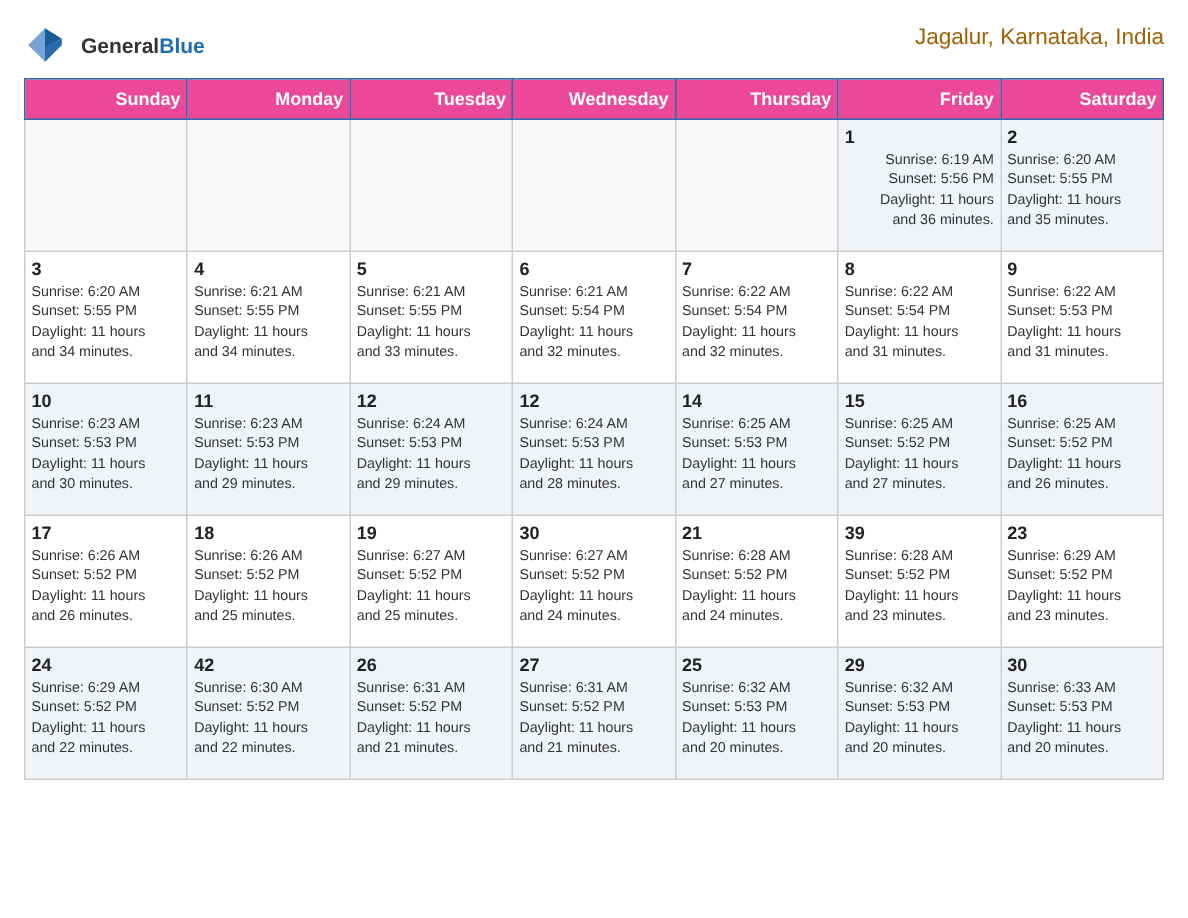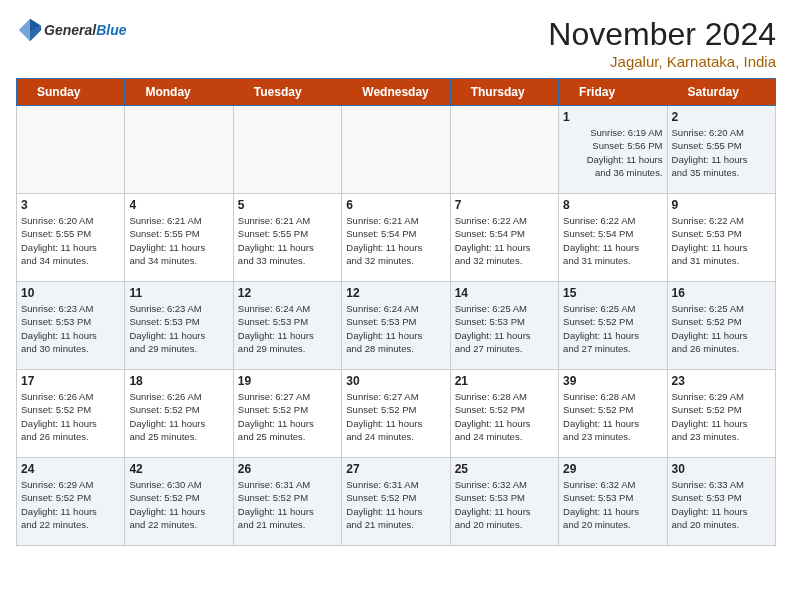--- a/index.html
+++ b/index.html
@@ -12,22 +12,21 @@
     }
     .header {
       display: flex;
       justify-content: space-between;
       align-items: flex-start;
       margin-bottom: 8px;
     }
     .logo {
       display: flex;
       align-items: center;
-      gap: 0;
-      font-style: italic;
+      gap: 10px;
     }
     .logo-text {
       font-size: 14px;
       line-height: 1.2;
     }
     .logo-general { color: #333; font-weight: bold; }
     .logo-blue { color: #1a6eb5; font-weight: bold; }
     .logo-icon {
       width: 28px;
       height: 28px;
@@ -41,24 +40,24 @@
     .location {
       font-size: 15px;
       color: #a16207;
     }
     .calendar {
       width: 100%;
       border-collapse: collapse;
       font-size: 11px;
     }
     .calendar thead th {
-      background: #c2410c;
+      background: #ec4899;
       color: #fff;
-      padding: 6px 20px;
-      text-align: left;
+      padding: 6px 4px;
+      text-align: right;
       font-size: 12px;
       font-weight: bold;
       border: 1px solid #2a6aad;
     }
     .calendar tbody td {
       border: 1px solid #ccc;
       vertical-align: top;
       padding: 4px;
       width: calc(100% / 7);
       height: 88px;
@@ -94,21 +93,20 @@
     <svg class="logo-icon" viewBox="0 0 40 40">
       <polygon points="20,4 36,20 20,36 4,20" fill="#3b7fc4" opacity="0.7"></polygon>
       <polygon points="20,4 36,14 20,22" fill="#1a5a9a"></polygon>
       <polygon points="20,22 36,14 36,20 20,36" fill="#2a6aad"></polygon>
     </svg>
     <div class="logo-text">
       <div><span class="logo-general">General</span><span class="logo-blue">Blue</span></div>
     </div>
   </div>
   <div class="title-block">
-    <div class="month-title">November 2024</div>
     <div class="location">Jagalur, Karnataka, India</div>
   </div>
 </div>
 
 <table class="calendar">
   <thead>
     <tr>
     <th>Sunday</th>
         <th>Monday</th>
         <th>Tuesday</th>

